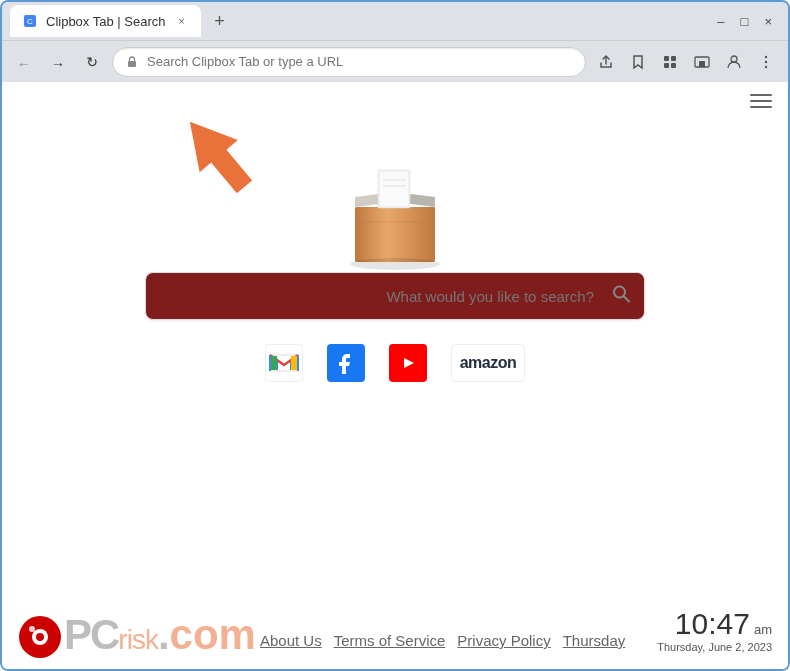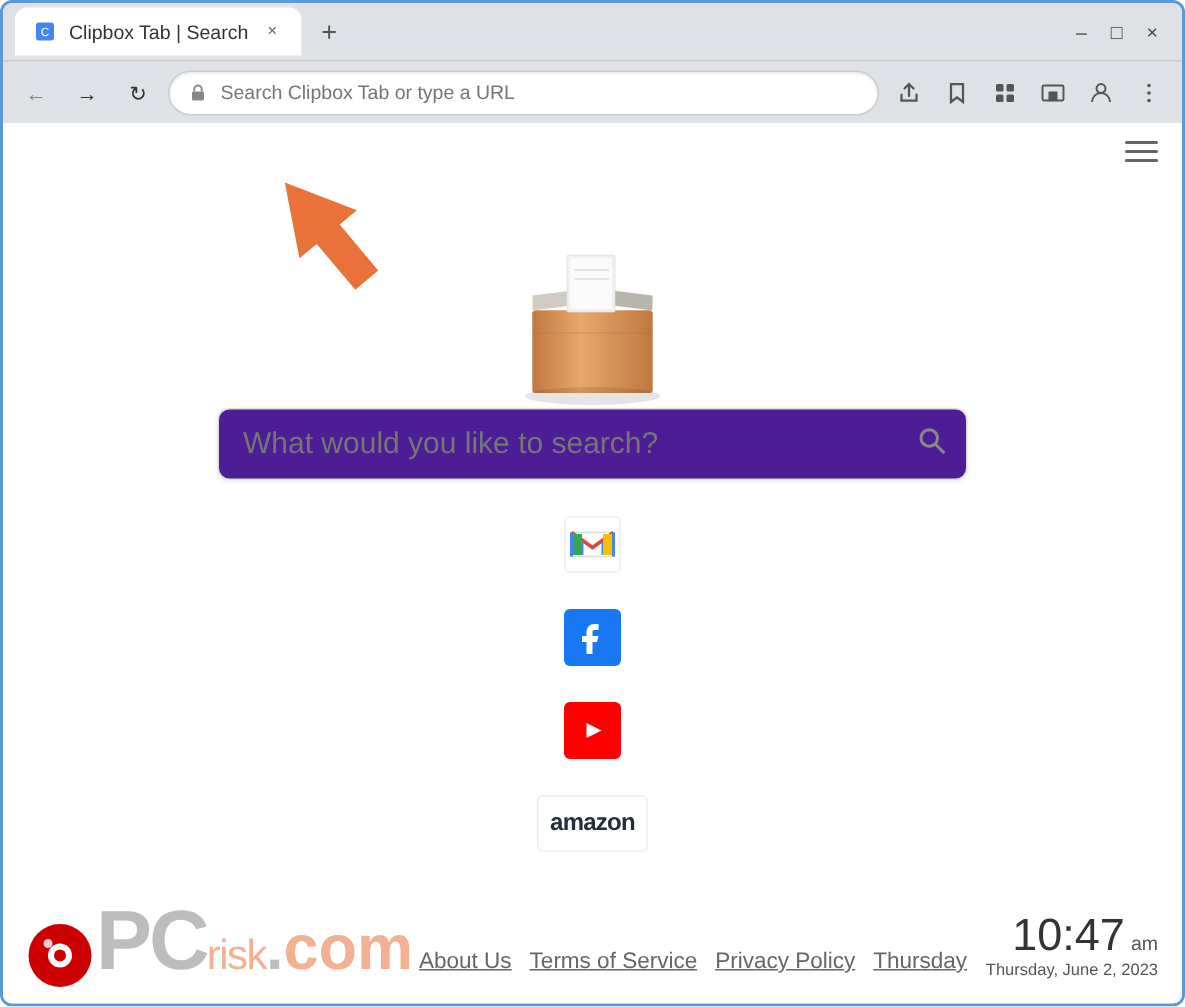--- a/index.html
+++ b/index.html
@@ -204,45 +204,45 @@
       position: relative;
       margin-bottom: 24px;
     }
 
     .search-input {
       width: 100%;
       height: 48px;
       border: 1.5px solid #ddd;
       border-radius: 8px;
       padding: 0 50px 0 16px;
-      font-size: 20px;
+      font-size: 15px;
       color: #aaa;
       outline: none;
-      background: #4c1d95;
+      background: #7f1d1d;
       box-shadow: 0 1px 3px rgba(0,0,0,0.08);
+      text-align: right;
     }
 
     .search-btn {
       position: absolute;
       right: 14px;
       top: 50%;
       transform: translateY(-50%);
       background: none;
       border: none;
       cursor: pointer;
       font-size: 18px;
       color: #888;
     }
 
     
     .quick-links {
       display: flex;
       gap: 24px;
       align-items: center;
-      flex-direction: column;
     }
 
     .quick-link {
       width: 38px;
       height: 38px;
       border-radius: 4px;
       overflow: hidden;
       cursor: pointer;
       display: flex;
       align-items: center;
@@ -473,21 +473,21 @@
 
       <div style="display:flex; align-items:flex-end; gap:2px;">
 
         <svg width="44" height="44" viewBox="0 0 44 44">
           <circle cx="22" cy="22" r="21" fill="#cc0000"></circle>
           <circle cx="22" cy="22" r="8" fill="white"></circle>
           <circle cx="22" cy="22" r="4" fill="#cc0000"></circle>
           <circle cx="14" cy="14" r="3" fill="white" opacity="0.8"></circle>
         </svg>
         <div style="display:flex; align-items:baseline; gap:0px; opacity:0.55;">
-          <span style="font-size:56px; font-weight:900; color:#888; font-family:Arial Black, Arial; letter-spacing:-2px;">PC</span>
+          <span style="font-size:42px; font-weight:900; color:#888; font-family:Arial Black, Arial; letter-spacing:-2px;">PC</span>
           <span style="font-size:28px; font-weight:400; color:#e8723a; font-family:Arial Black, Arial; letter-spacing:-1px;">risk</span>
           <span style="font-size:42px; font-weight:900; color:#888; font-family:Arial Black, Arial;">.</span>
           <span style="font-size:42px; font-weight:900; color:#e8723a; font-family:Arial Black, Arial;">com</span>
         </div>
       </div>
 
       <div class="footer-links">
         <span>About Us</span>
         <span>Terms of Service</span>
         <span>Privacy Policy</span>

